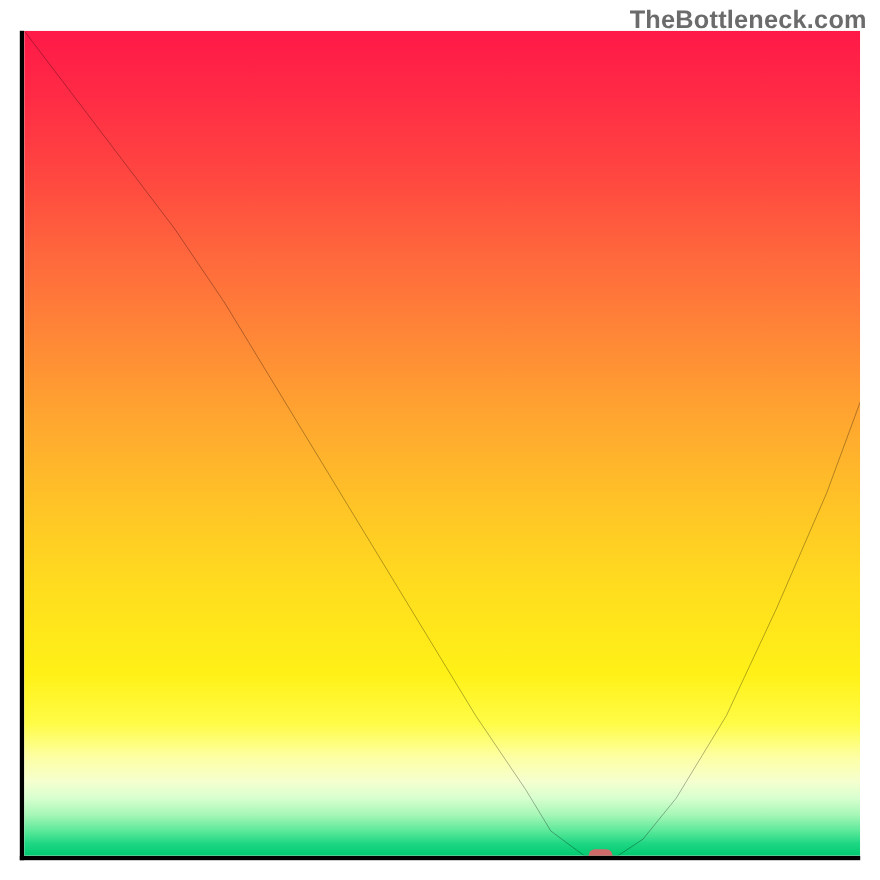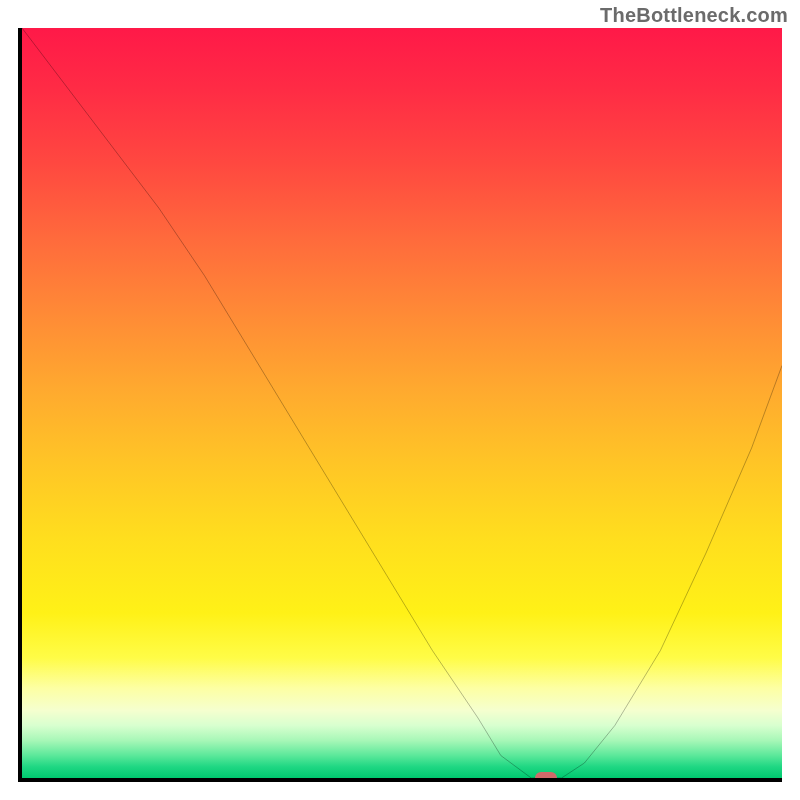--- a/index.html
+++ b/index.html
@@ -12,21 +12,21 @@
   }
   .container {
     position: relative;
     width: 800px;
     height: 800px;
   }
   .watermark {
     position: absolute;
     top: 4px;
     right: 12px;
-    font-size: 20px;
+    font-size: 23px;
     font-weight: bold;
     color: #6b6b6b;
     letter-spacing: 0.2px;
   }
   .plot {
     position: absolute;
     left: 18px;
     top: 28px;
     width: 764px;
     height: 754px;

